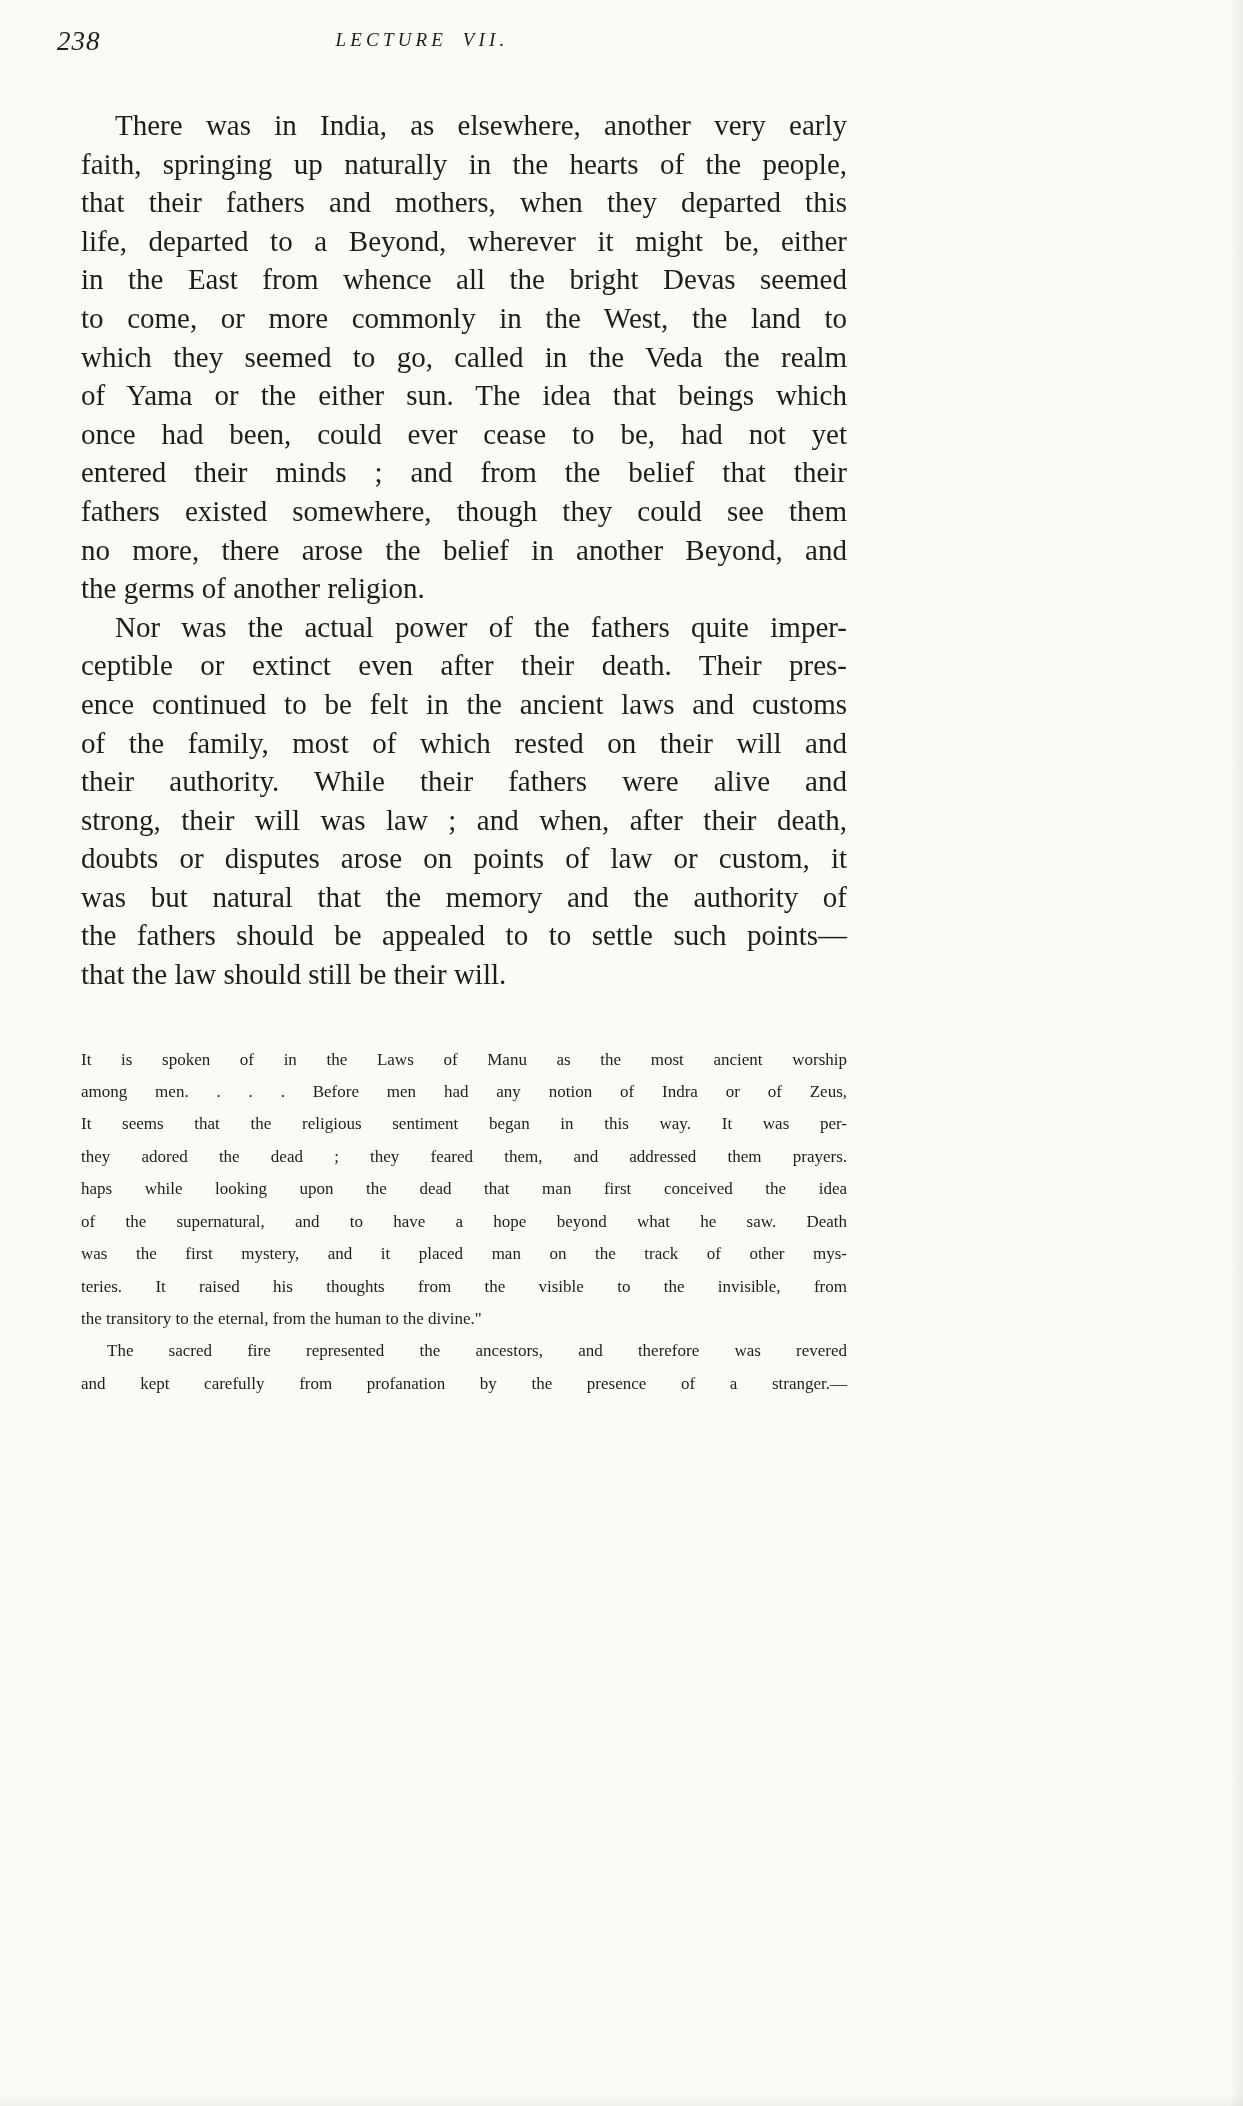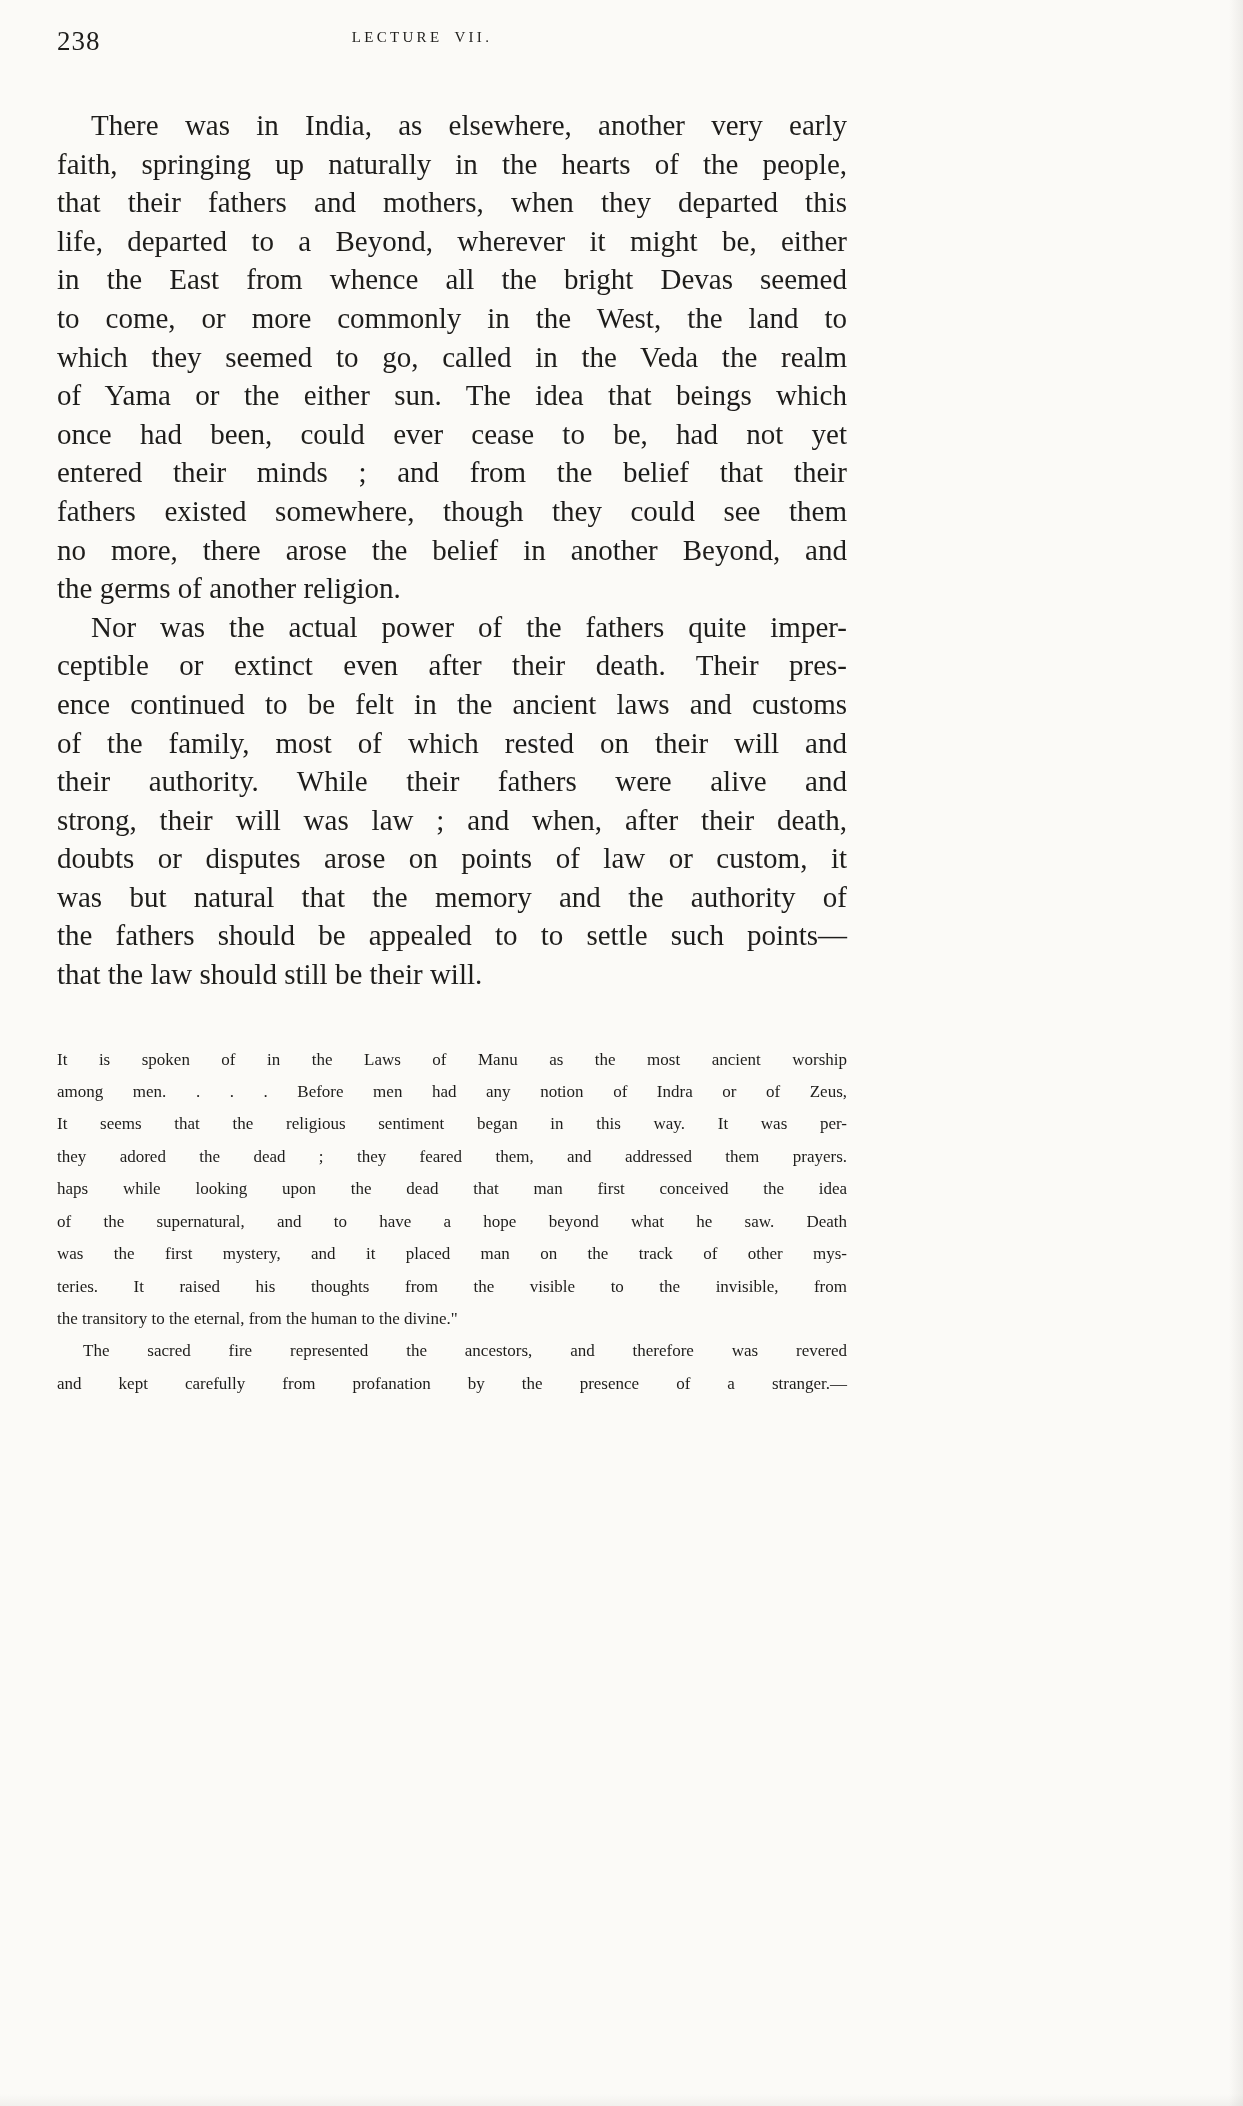--- a/index.html
+++ b/index.html
@@ -35,43 +35,45 @@
   }
   .text-block {
     position: absolute;
     left: 57px;
     top: 24px;
     width: 790px;
   }
   .header-row {
     position: relative;
     height: 40px;
+    font-style: italic;
   }
   .page-number {
     position: absolute;
     left: 0;
     top: 2px;
     font-size: 27px;
     letter-spacing: 1px;
   }
   .running-head {
     position: absolute;
     left: 0;
     right: 60px;
     top: 5px;
     text-align: center;
-    font-size: 15px;
+    font-size: 19px;
     letter-spacing: 0.22em;
     word-spacing: 0.35em;
   }
   .body-text { margin-top: 42px; }
   .para { margin: 0; }
   .line {
     text-align: justify;
     text-align-last: justify;
+    margin-left: 24px;
   }
   .line.last {
     text-align-last: left;
   }
   .para.indent .line:first-child {
     text-indent: 34px;
   }
   .body-para .line {
     font-size: 29px;
     line-height: 38.6px;

